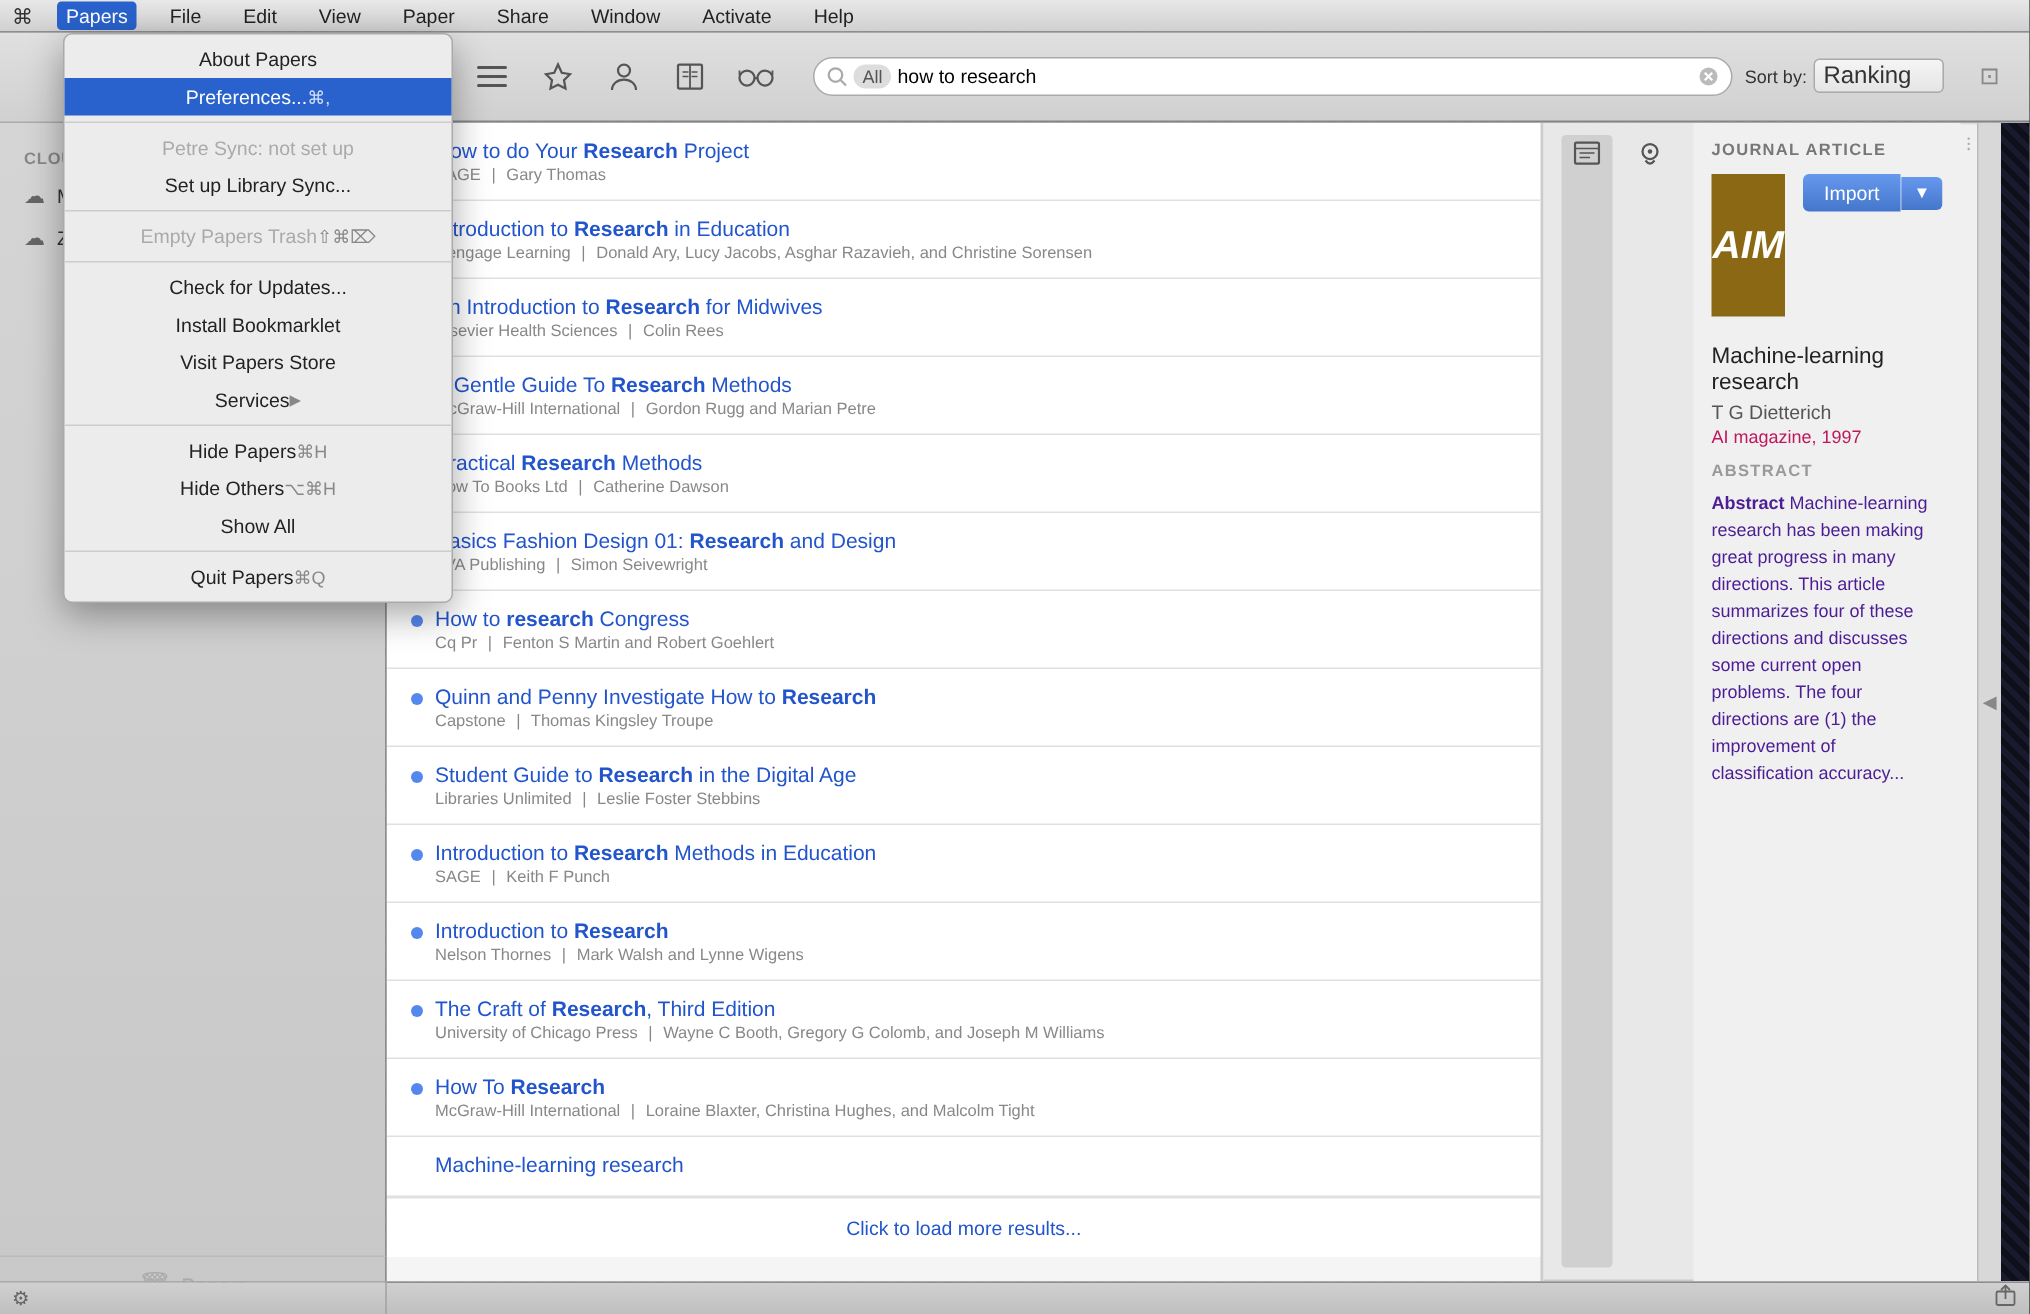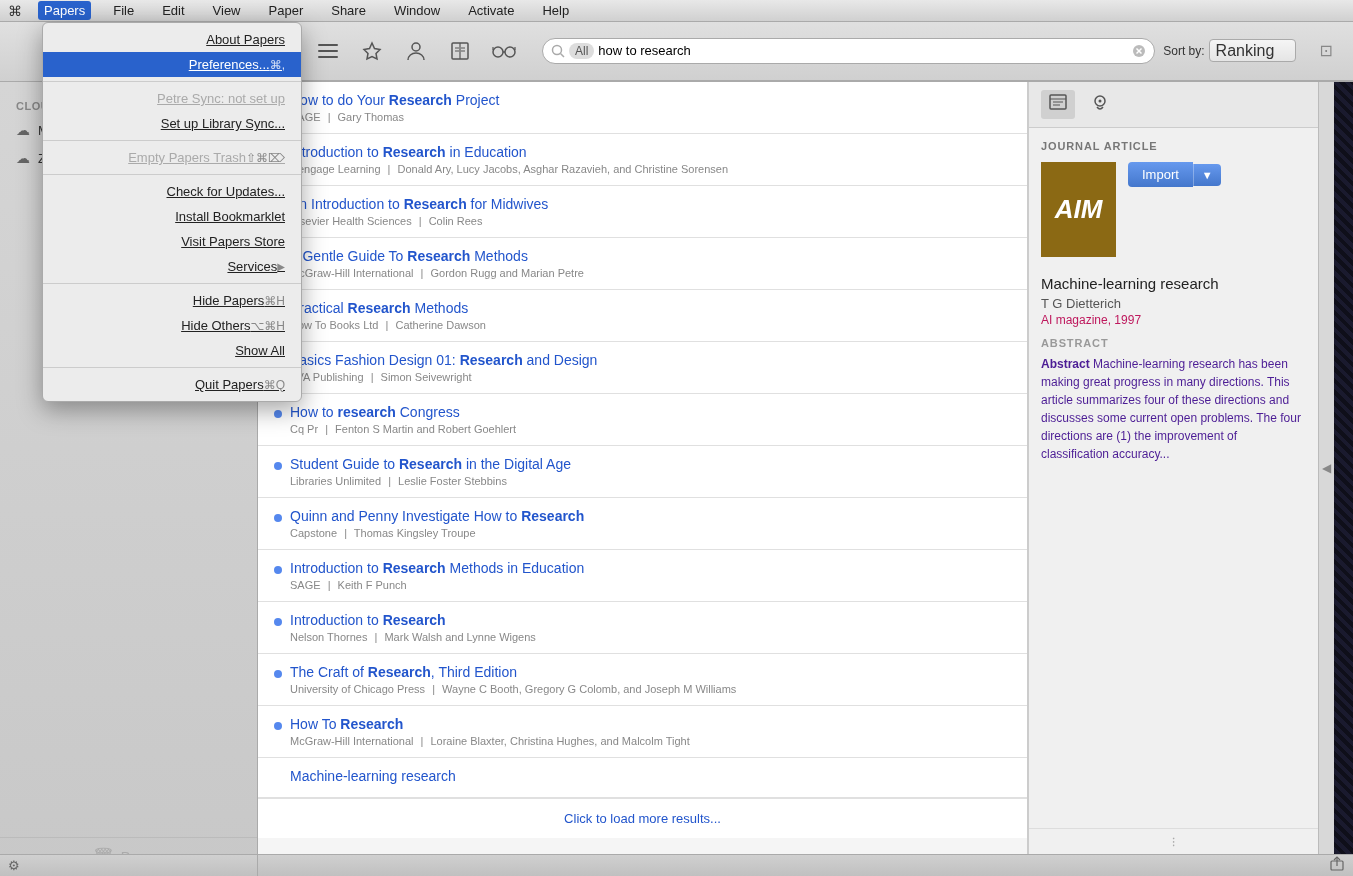--- a/index.html
+++ b/index.html
@@ -222,21 +222,21 @@
       background: white;
       border-top: 1px solid #e0e0e0;
     }
 
     
     .detail-panel {
       width: 290px;
       background: #f0f0f0;
       border-left: 1px solid #ccc;
       display: flex;
-      flex-direction: column;
+      flex-direction: row;
       flex-shrink: 0;
     }
     .detail-tabs {
       display: flex;
       gap: 8px;
       padding: 8px 12px;
       border-bottom: 1px solid #ccc;
       background: #e8e8e8;
     }
     .detail-tab {
@@ -393,22 +393,21 @@
       z-index: 500;
       padding: 4px 0;
     }
     .menu-item {
       padding: 5px 16px;
       font-size: 13px;
       color: #222;
       cursor: default;
       display: flex;
       align-items: center;
-      justify-content: flex-end;
-      text-decoration: underline;
+      justify-content: center;
     }
     .menu-item.active {
       background: #2962cc;
       color: white;
     }
     .menu-item.disabled {
       color: #aaa;
       cursor: default;
     }
     .menu-separator {
@@ -660,27 +659,27 @@
           <div class="paper-title">Basics Fashion Design 01: <span class="highlight">Research</span> and Design</div>
           <div class="paper-meta">AVA Publishing <span class="separator">|</span> Simon Seivewright</div>
         </div>
         <div class="paper-item">
           <div class="paper-dot"></div>
           <div class="paper-title">How to <span class="highlight">research</span> Congress</div>
           <div class="paper-meta">Cq Pr <span class="separator">|</span> Fenton S Martin and Robert Goehlert</div>
         </div>
         <div class="paper-item">
           <div class="paper-dot"></div>
+          <div class="paper-title">Quinn and Penny Investigate How to <span class="highlight">Research</span></div>
+          <div class="paper-meta">Capstone <span class="separator">|</span> Thomas Kingsley Troupe</div>
+        </div>
+        <div class="paper-item">
+          <div class="paper-dot"></div>
           <div class="paper-title">Student Guide to <span class="highlight">Research</span> in the Digital Age</div>
           <div class="paper-meta">Libraries Unlimited <span class="separator">|</span> Leslie Foster Stebbins</div>
-        </div>
-        <div class="paper-item">
-          <div class="paper-dot"></div>
-          <div class="paper-title">Quinn and Penny Investigate How to <span class="highlight">Research</span></div>
-          <div class="paper-meta">Capstone <span class="separator">|</span> Thomas Kingsley Troupe</div>
         </div>
         <div class="paper-item">
           <div class="paper-dot"></div>
           <div class="paper-title">Introduction to <span class="highlight">Research</span> Methods in Education</div>
           <div class="paper-meta">SAGE <span class="separator">|</span> Keith F Punch</div>
         </div>
         <div class="paper-item">
           <div class="paper-dot"></div>
           <div class="paper-title">Introduction to <span class="highlight">Research</span></div>
           <div class="paper-meta">Nelson Thornes <span class="separator">|</span> Mark Walsh and Lynne Wigens</div>

